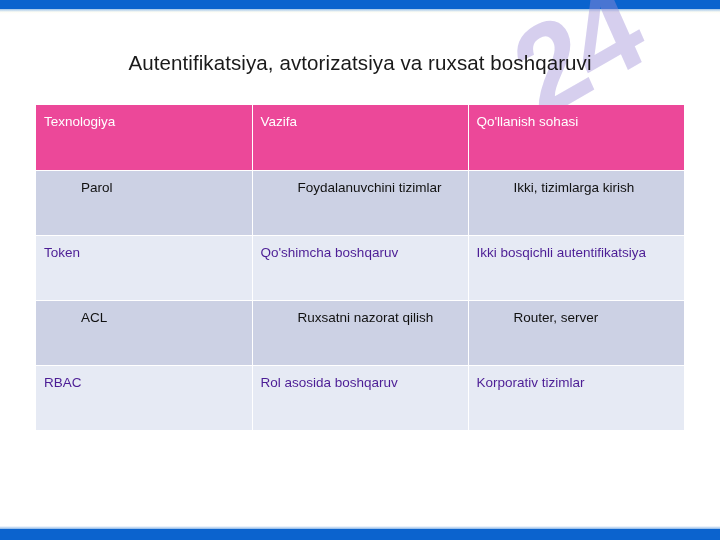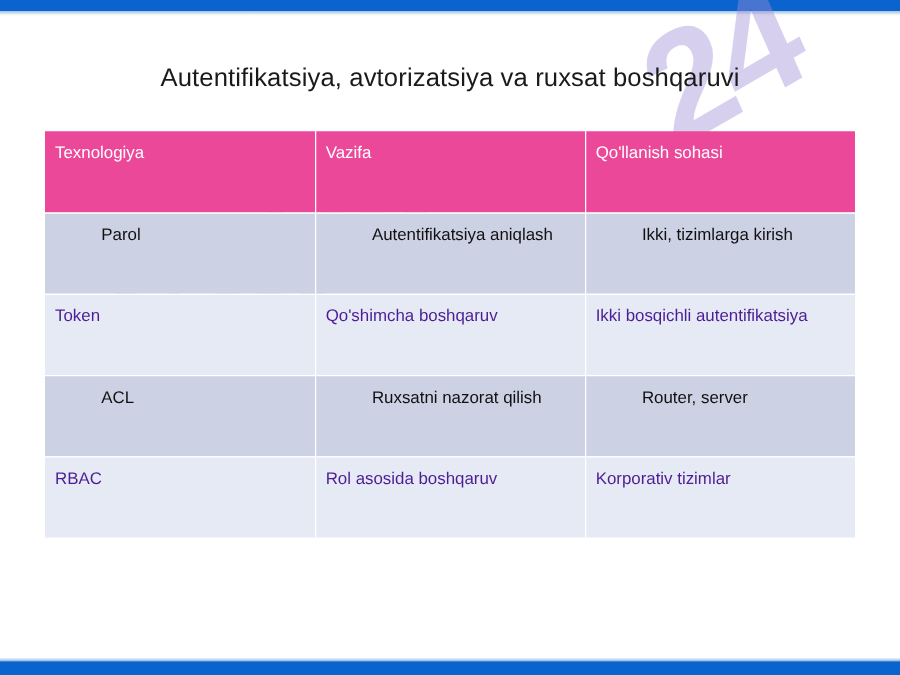--- a/index.html
+++ b/index.html
@@ -182,21 +182,21 @@
             <span class="cellbox">Qo'llanish sohasi</span>
           </th>
         </tr>
       </thead>
       <tbody>
         <tr class="shade-a">
           <td>
             <span class="cellbox">Parol</span>
           </td>
           <td>
-            <span class="cellbox">Autentifikatsiya aniqlash</span>
+            <span class="cellbox">Foydalanuvchini tizimlar</span>
           </td>
           <td>
             <span class="cellbox">Ikki, tizimlarga kirish</span>
           </td>
         </tr>
         <tr class="shade-b">
           <td>
             <span class="cellbox">Token</span>
           </td>
           <td>

